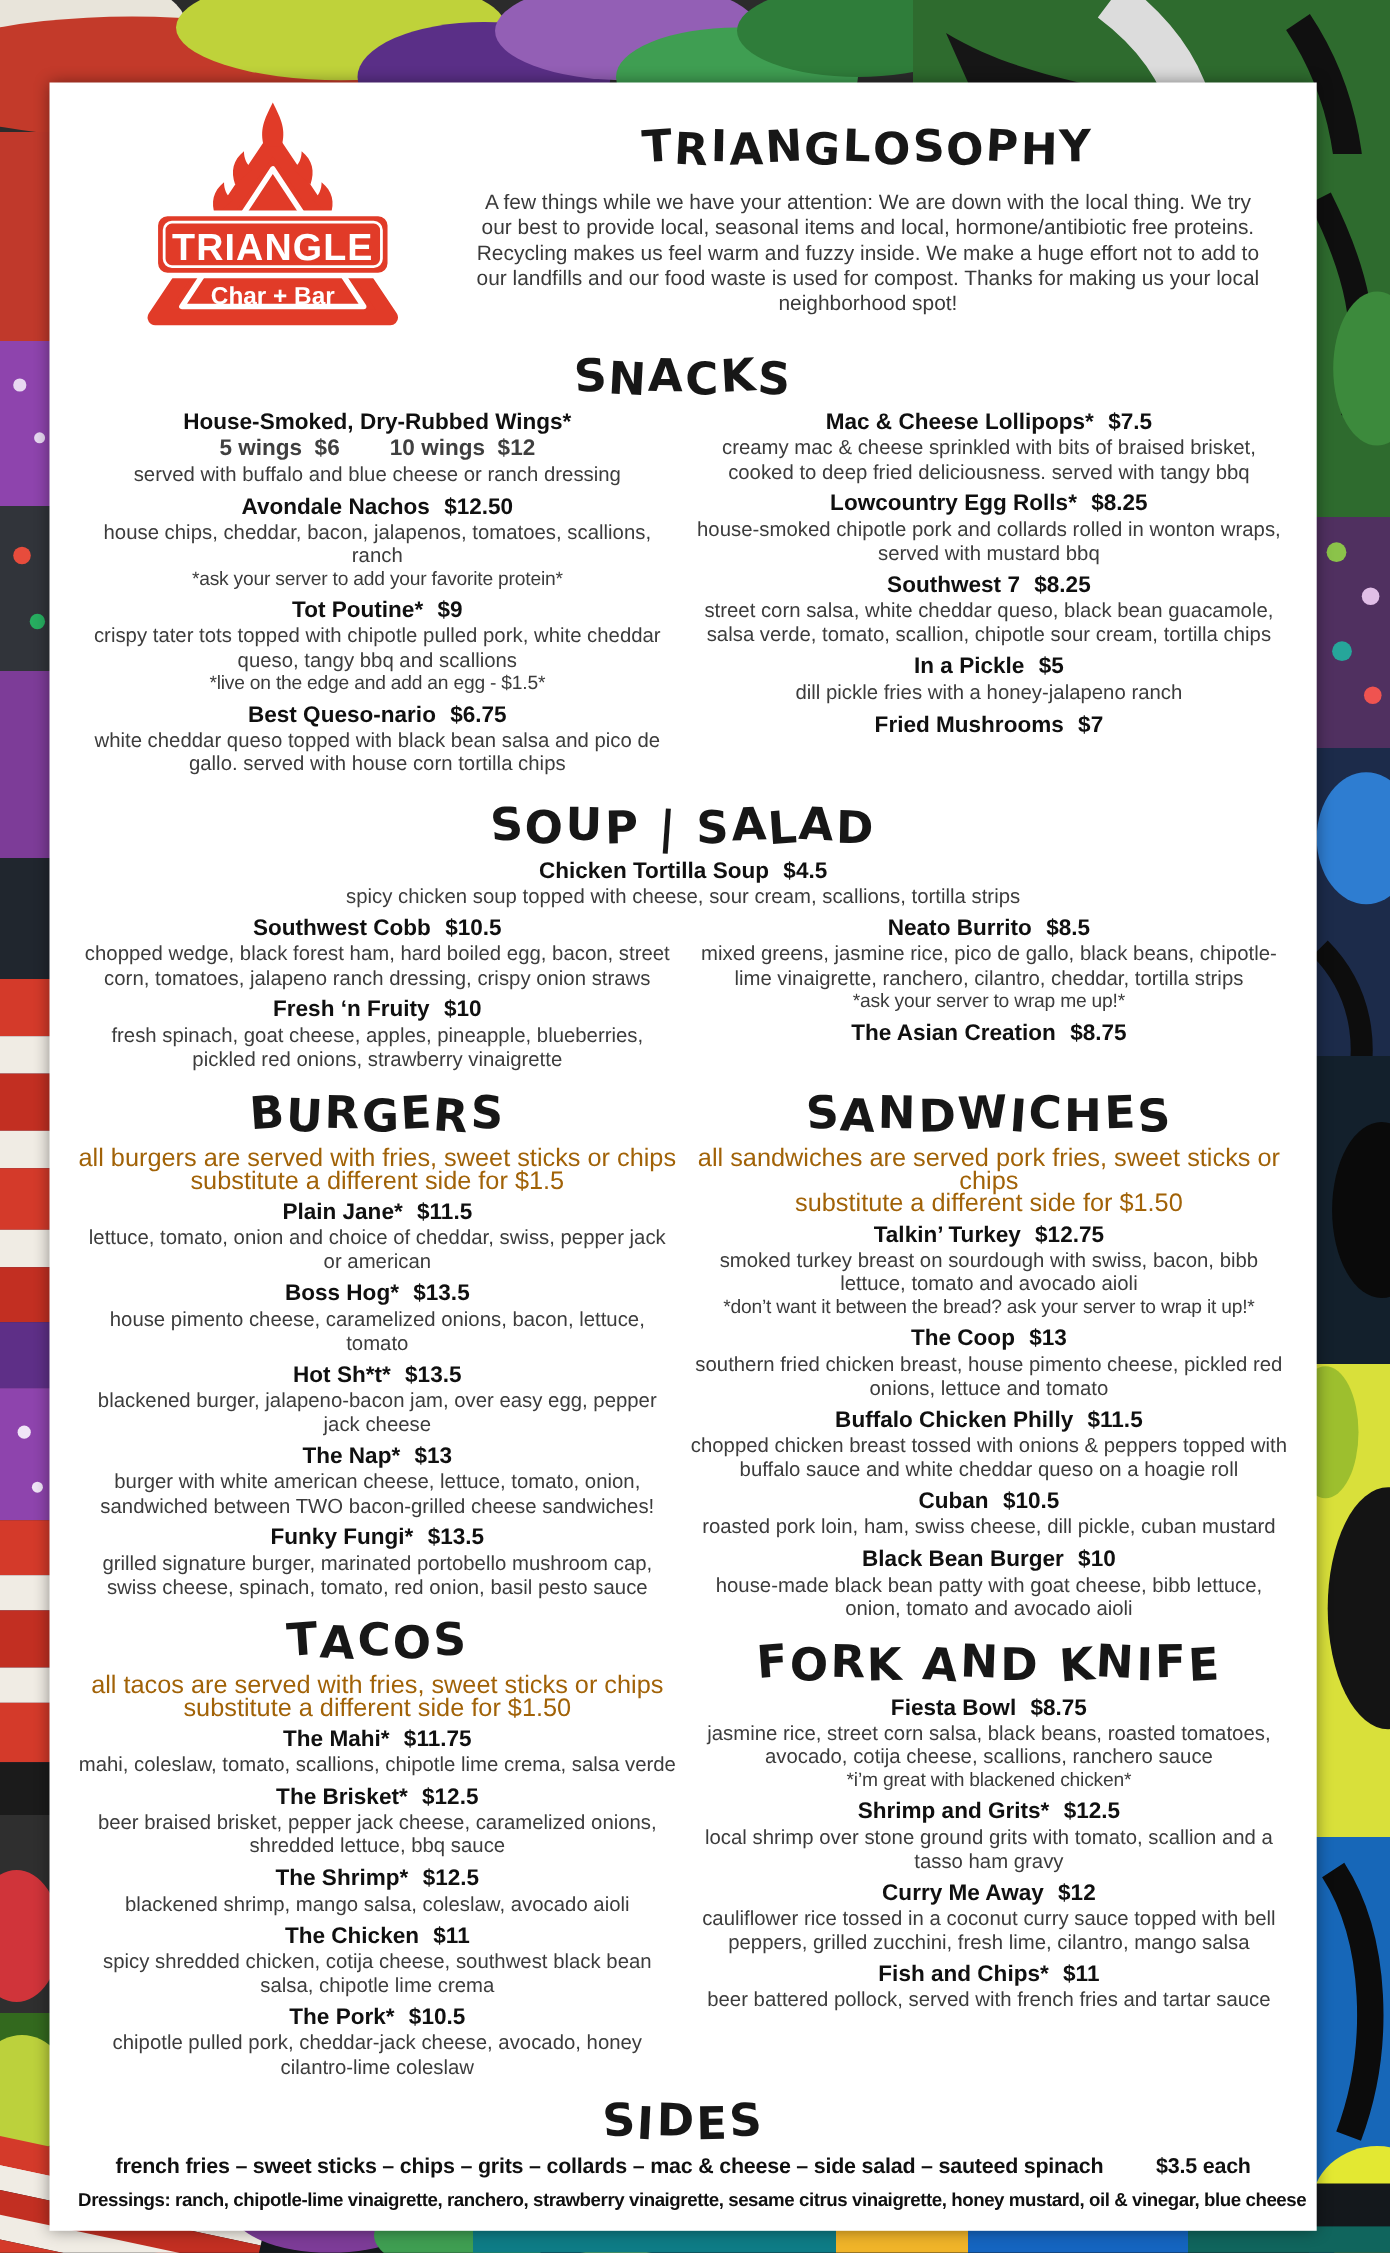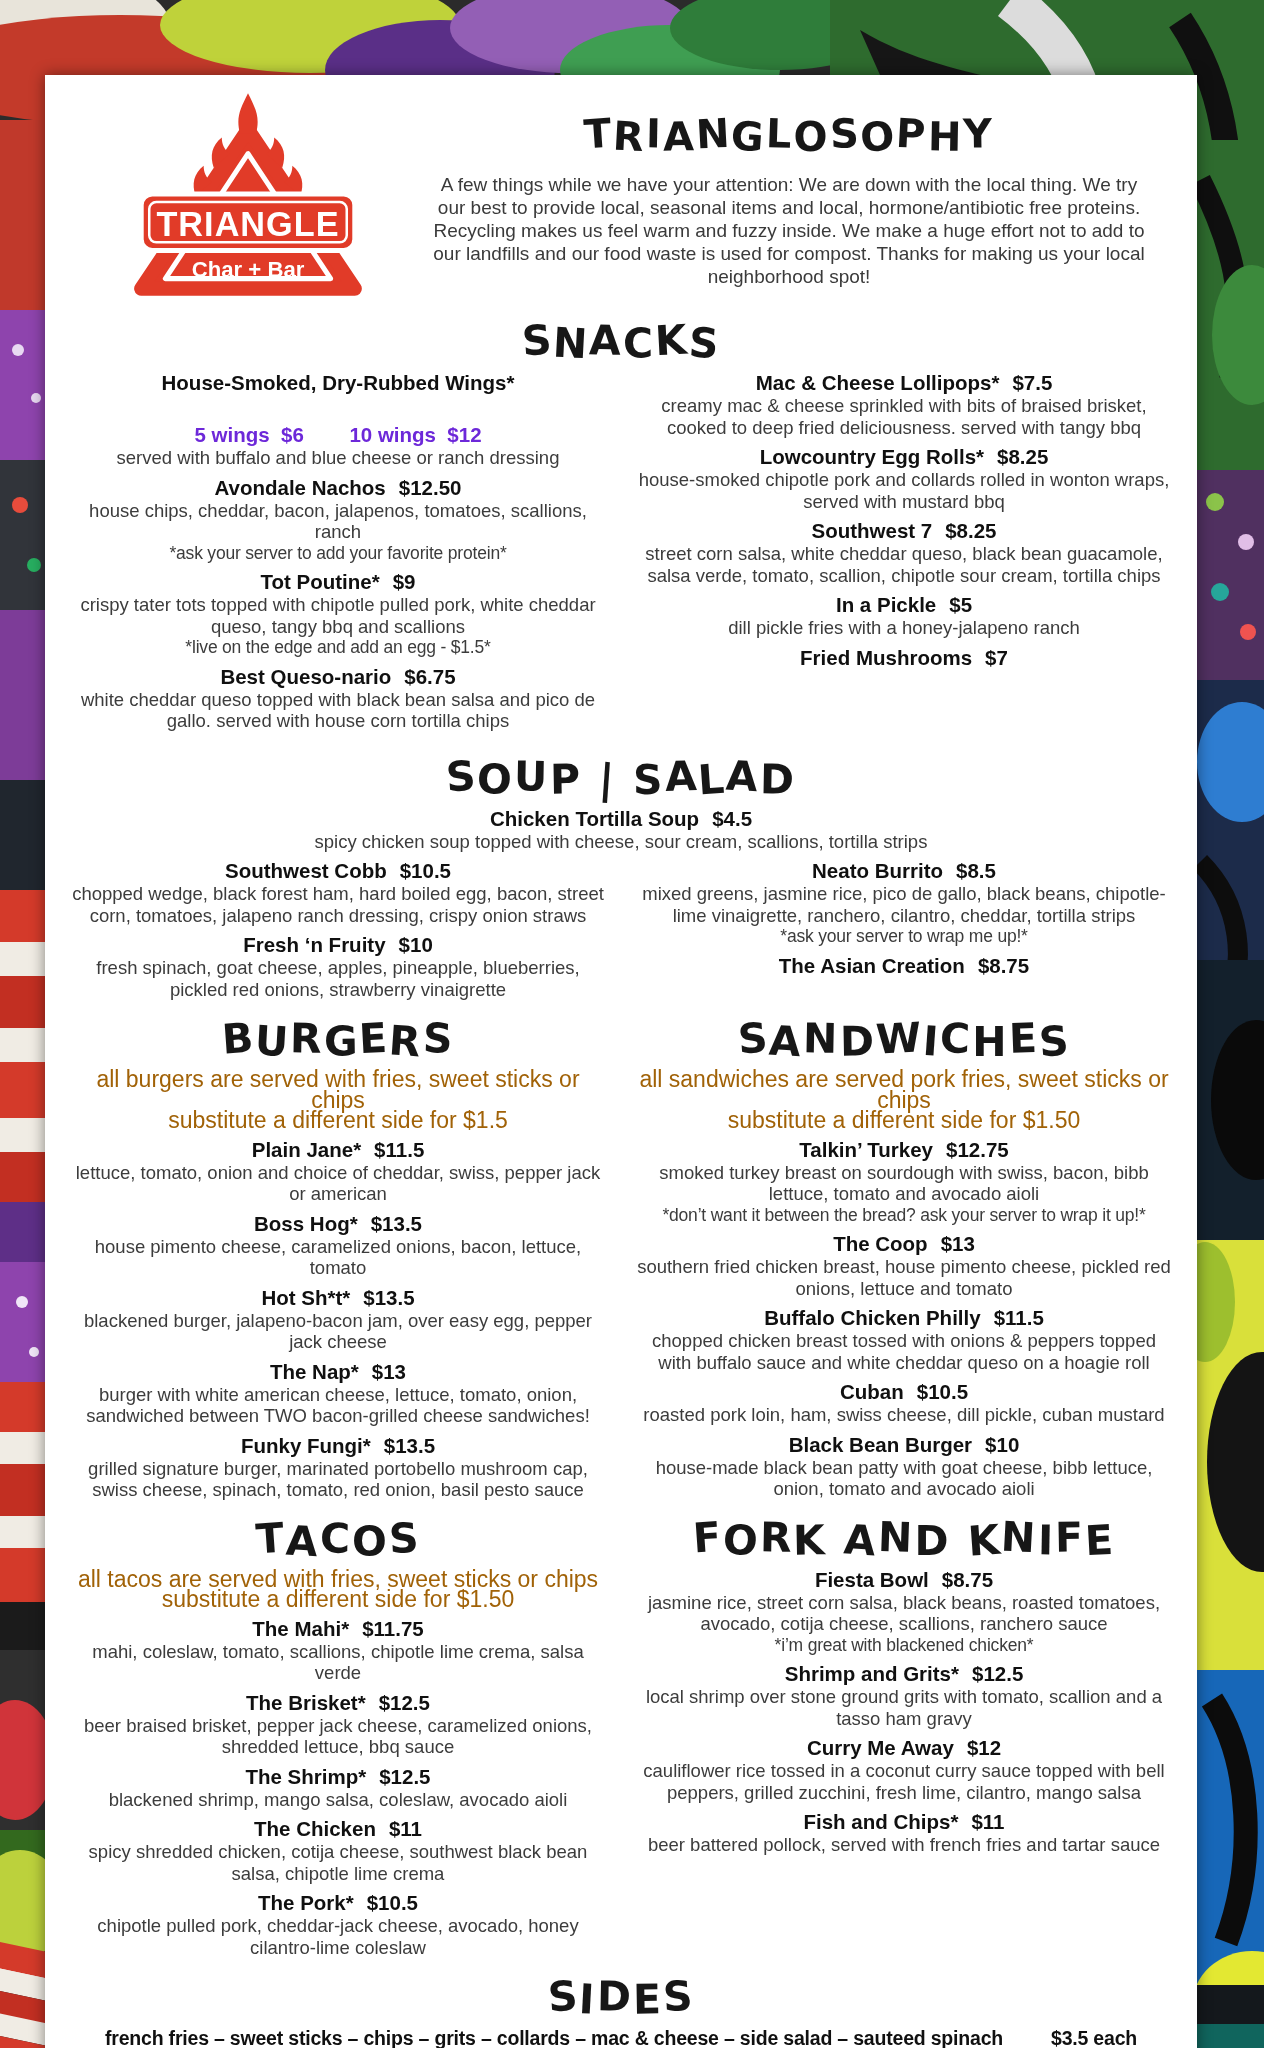--- a/index.html
+++ b/index.html
@@ -10,30 +10,30 @@
     font-family:"Liberation Sans",sans-serif;color:#2d2d2d;
     box-shadow:0 0 14px rgba(0,0,0,.45);
   }
   .header-row{display:flex;align-items:flex-start;}
   .logo{width:262px;flex:none;margin:4px 0 0 46px;}
   .intro{flex:1;padding:26px 6px 0 34px;}
   .graffiti{font-family:"DejaVu Sans",sans-serif;font-weight:700;color:#171717;letter-spacing:2px;}
   .title-lg{font-size:40px;line-height:44px;margin:0 0 10px;text-align:center;}
   .intro-body{font-size:19px;line-height:23px;text-align:center;margin:16px;color:#3a3a3a;}
   .section-title{font-size:41px;line-height:46px;text-align:center;margin:10px 0 6px;}
-  .cols{display:flex;gap:32px;justify-content:space-between;}
+  .cols{display:flex;gap:12px;justify-content:space-between;}
   .col{flex:1;min-width:0;}
   .section{margin-top:2px;}
   .section + .section{margin-top:16px;}
   .section-intro{font-size:23px;line-height:20.5px;text-align:center;color:#a16207;margin:0 0 7px;}
   .featured{margin:0 0 2px;}
   .item{margin:0 0 7px;text-align:center;}
   .item-head{font-size:20.5px;font-weight:700;color:#101010;line-height:24px;}
   .item-price{margin-left:13px;}
-  .item-priceline{font-size:20.5px;font-weight:700;color:#6d28d9;line-height:24px;white-space:pre;margin-top:28px;}
+  .item-priceline{font-size:20.5px;font-weight:700;color:#404040;line-height:24px;white-space:pre;}
   .item-desc{font-size:18.5px;line-height:21.5px;color:#3c3c3c;}
   .item-note{font-size:17.5px;line-height:20.5px;color:#3c3c3c;letter-spacing:-0.2px;}
   .sides-line{font-size:19.5px;font-weight:700;color:#101010;text-align:center;white-space:nowrap;letter-spacing:-0.2px;margin-top:2px;}
   .sides-price{margin-left:48px;}
   .dressings{font-size:17px;font-weight:700;color:#101010;text-align:center;white-space:nowrap;letter-spacing:-0.4px;margin-top:9px;}
 </style>
 </head>
 <body>
 
 <svg class="bg" viewBox="0 0 1264 2048" preserveAspectRatio="none" aria-hidden="true">

